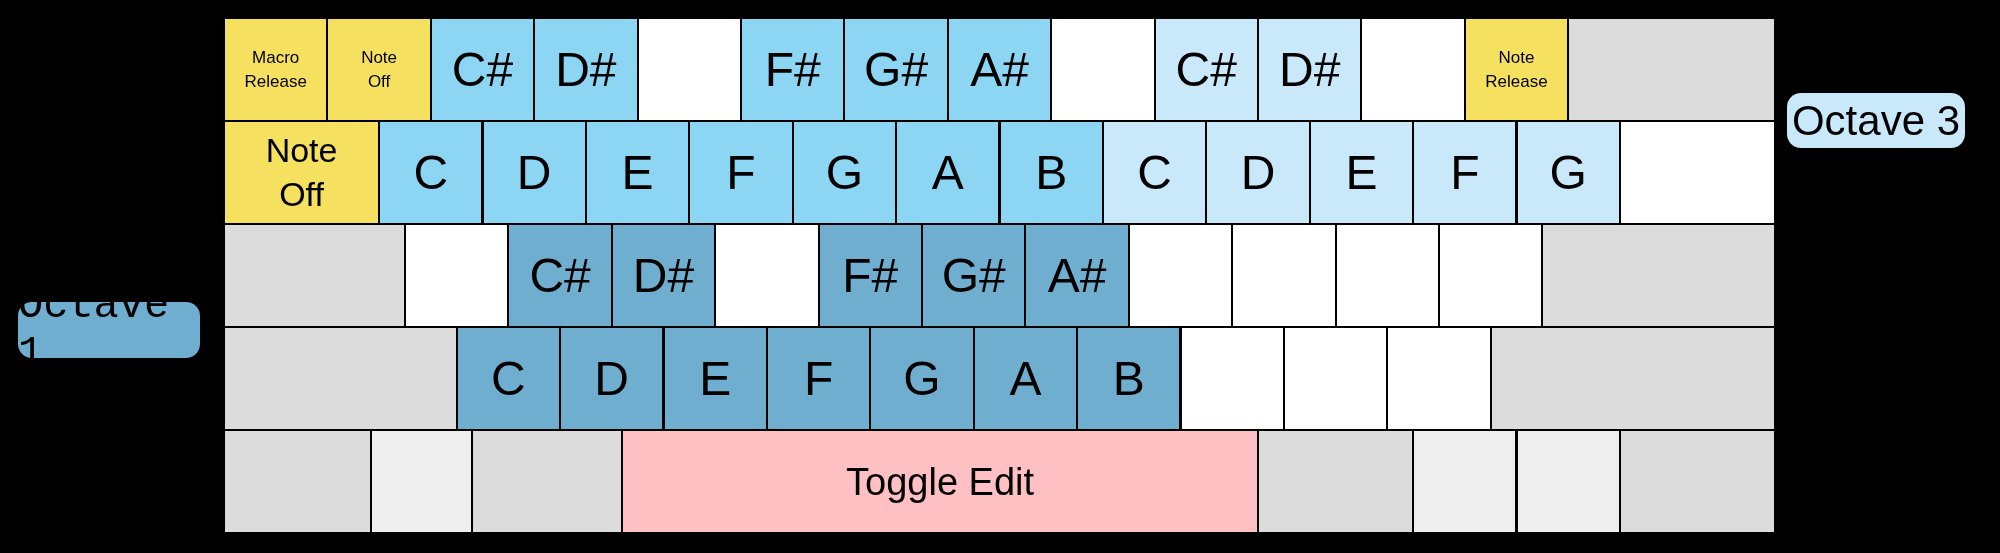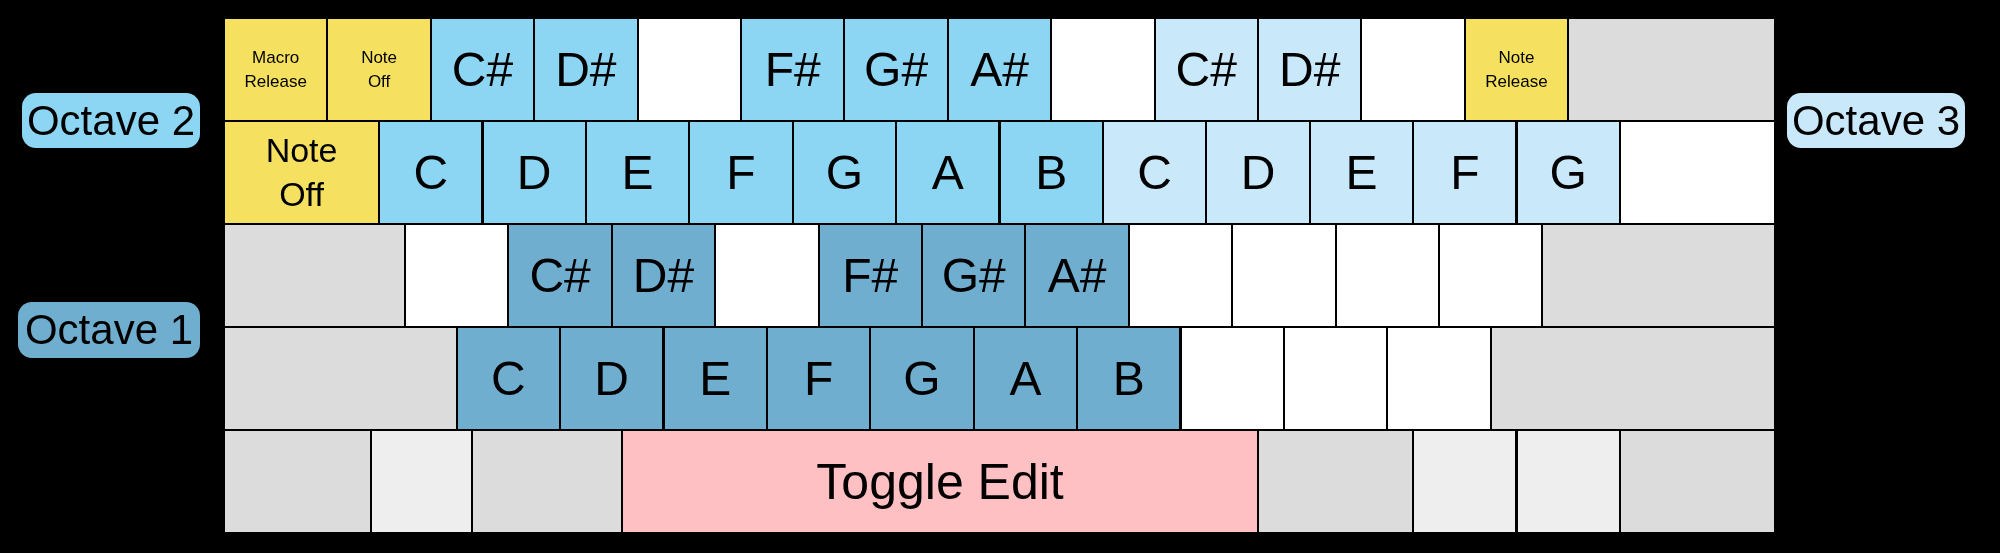--- a/index.html
+++ b/index.html
@@ -16,41 +16,40 @@
     border:1.5px solid #000;
     display:flex;
     flex-direction:column;
     align-items:center;
     justify-content:center;
     text-align:center;
     color:#000;
     user-select:none;
   }
   .size-large  { font-size:48px; line-height:1.0; }
-  .size-xlarge { font-size:50px; line-height:1.0; }
+  .size-xlarge { font-size:38px; line-height:1.0; }
   .size-medium { font-size:34px; line-height:1.28; }
   .size-small  { font-size:17px; line-height:1.4; }
   .octave-label {
     position:absolute;
     box-sizing:border-box;
     border-radius:14px;
     display:flex;
     align-items:center;
     justify-content:center;
     font-size:42px;
     color:#000;
     user-select:none;
   }
 </style>
 </head>
 <body>
 
 <div id="stage" style="background: rgb(0, 0, 0);">
-    <div class="octave-label" style="left: 22px; top: 93px; width: 178px; height: 55px; background: rgb(140, 213, 243);">Octave 2</div>
-    <div class="octave-label" style="left: 18px; top: 302px; width: 182px; height: 56px; background: rgb(111, 174, 207);">Octave 1</div>
+    <div class="octave-label" style="left: 18px; top: 302px; width: 182px; height: 56px; background: rgb(111, 174, 207); font-family: Liberation Mono, monospace;">Octave 1</div>
     <div class="octave-label" style="left: 1787px; top: 93px; width: 178px; height: 55px; background: rgb(201, 233, 251);">Octave 3</div>
     <div class="key size-small" style="left: 224px; top: 18px; width: 103.4px; height: 103px; background: rgb(245, 225, 95);">
       <div>Macro</div>
       <div>Release</div>
     </div>
     <div class="key size-small" style="left: 327.4px; top: 18px; width: 103.4px; height: 103px; background: rgb(245, 225, 95);">
       <div>Note</div>
       <div>Off</div>
     </div>
     <div class="key size-large" style="left: 430.8px; top: 18px; width: 103.4px; height: 103px; background: rgb(140, 213, 243);">

